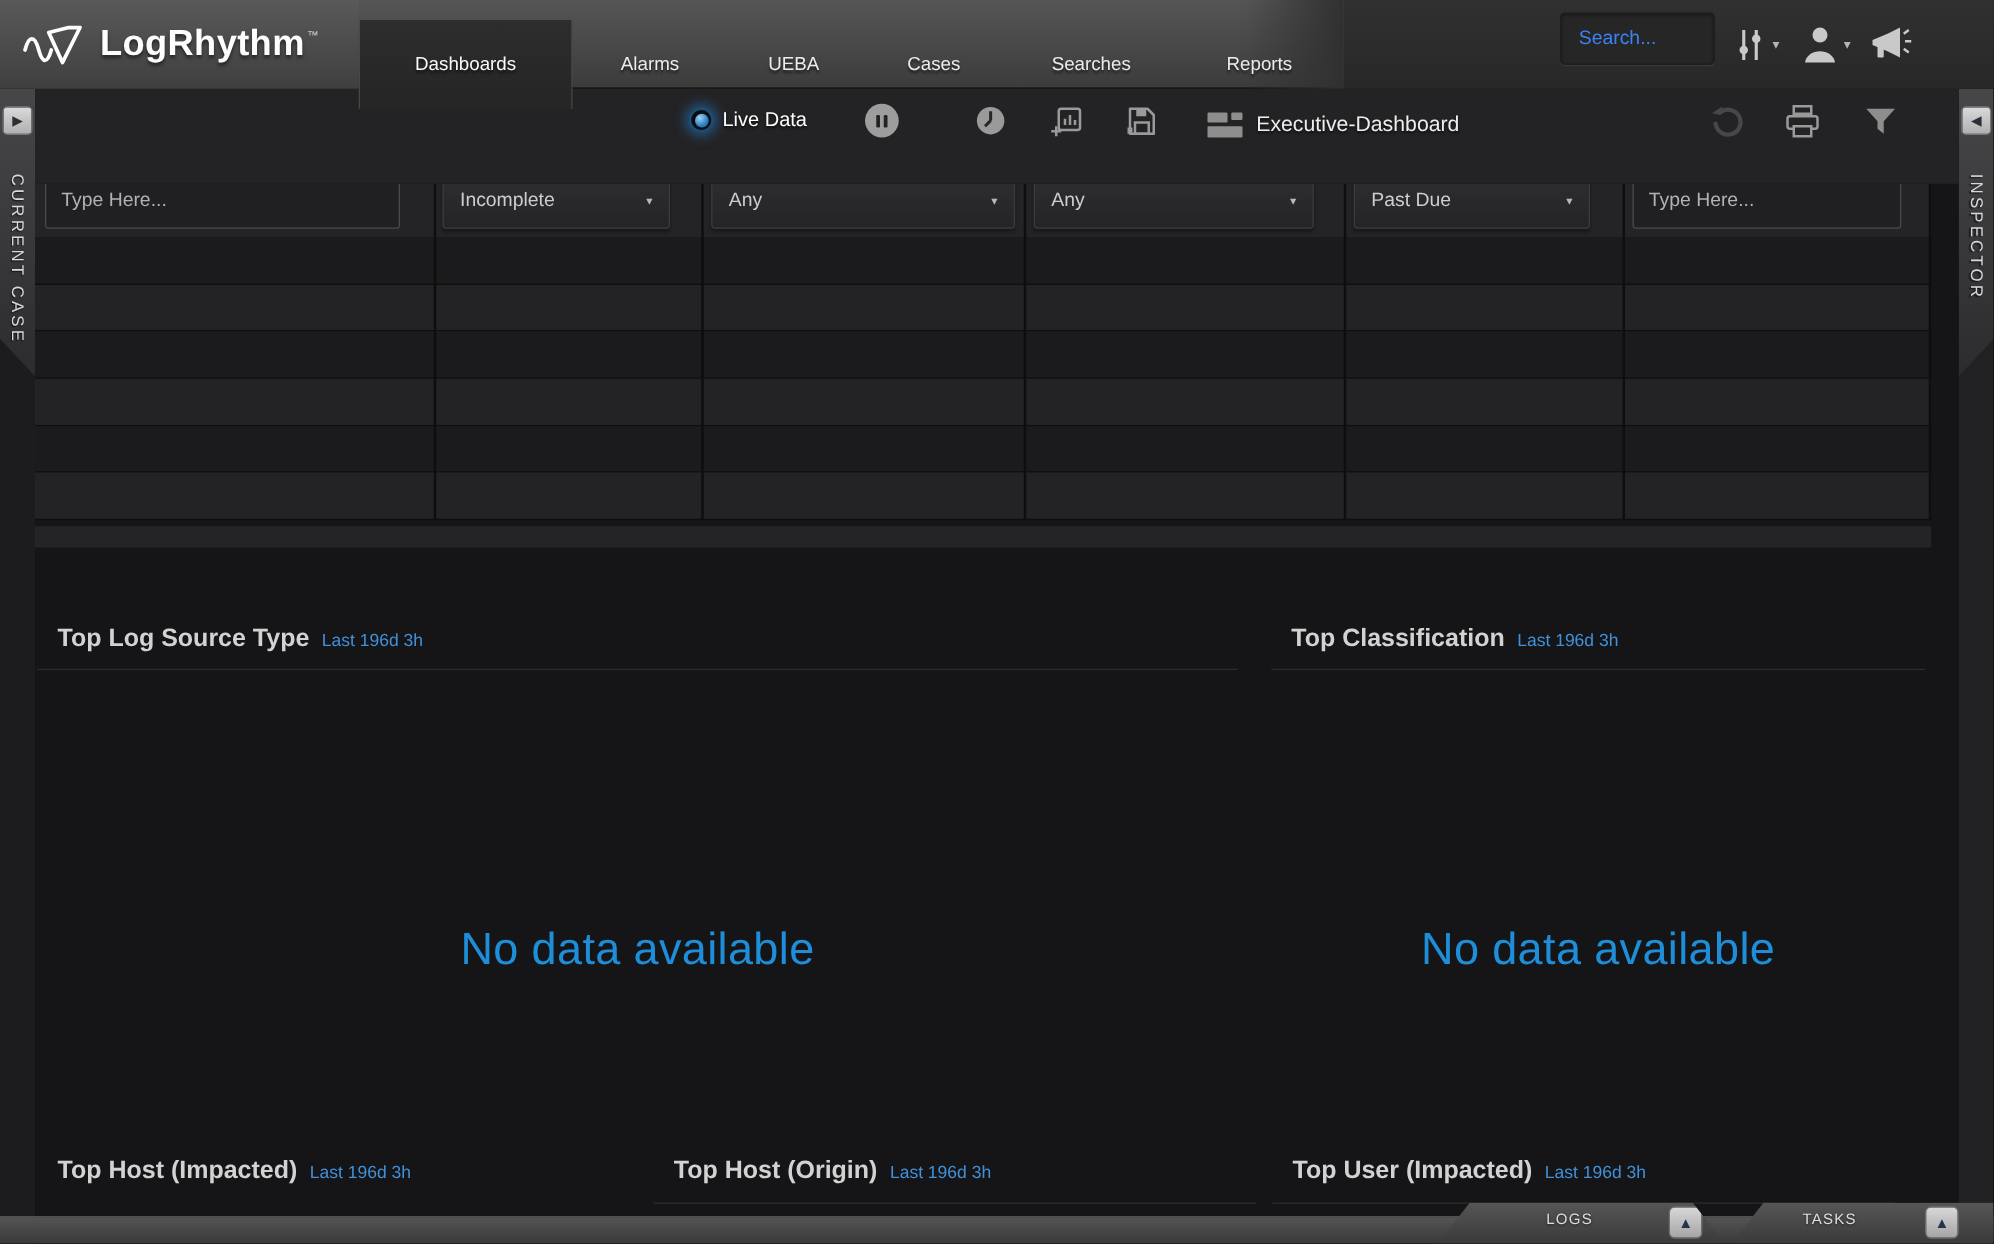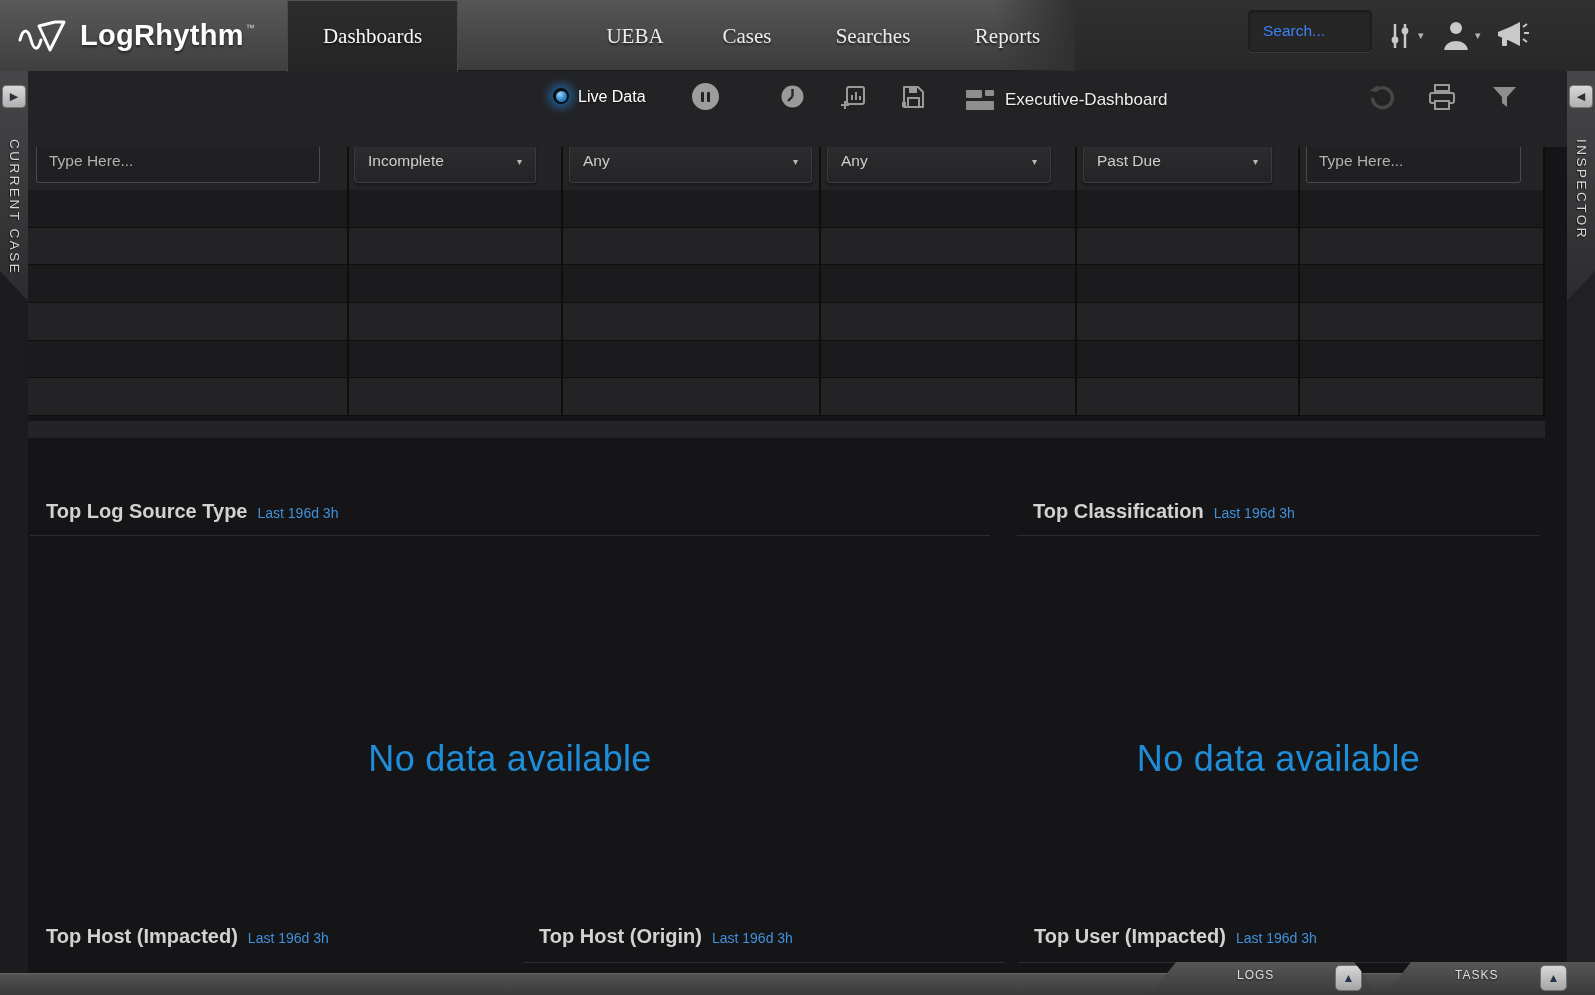--- a/index.html
+++ b/index.html
@@ -11,22 +11,22 @@
        background:linear-gradient(180deg,#555556,#3c3c3d);border-bottom:1px solid #1a1a1a;box-sizing:border-box;}
   .brand{position:absolute;left:0;top:0;width:287px;height:71px;display:flex;align-items:center;
          padding-left:18px;box-sizing:border-box;background:linear-gradient(180deg,#59595a,#3f3f40);}
   .brand-text{color:#fdfdfd;font-size:29px;font-weight:600;letter-spacing:.3px;margin-left:10px;
               text-shadow:0 2px 3px rgba(0,0,0,.5);}
   .tm{color:#d5d5d5;font-size:9px;margin-top:-16px;margin-left:2px;}
   .nav-dark{position:absolute;left:1075px;top:0;right:0;height:71px;
             background:linear-gradient(180deg,#303031,#282829);}
   .nav-dark::before{content:'';position:absolute;left:-80px;top:0;bottom:0;width:80px;
             background:linear-gradient(90deg,rgba(48,48,49,0),#303031);}
-  .tab{position:absolute;top:1px;height:71px;display:flex;align-items:center;justify-content:center;
-       color:#ececec;font-size:21px;text-shadow:0 2px 2px rgba(0,0,0,.55);cursor:pointer;font-family:Liberation Serif, serif;}
+  .tab{position:absolute;top:16px;height:71px;display:flex;align-items:center;justify-content:center;
+       color:#ececec;font-size:15px;text-shadow:0 2px 2px rgba(0,0,0,.55);cursor:pointer;}
   .tab.active{background:linear-gradient(180deg,#2d2d2e,#252526);
        border-left:1px solid rgba(255,255,255,.15);border-right:1px solid rgba(255,255,255,.15);
        color:#fafafa;box-sizing:border-box;}
   .searchbox{position:absolute;left:1248px;top:10px;width:124px;height:42px;background:#262627;
        border:1px solid #1d1d1e;border-radius:4px;color:#3b82f6;font-size:15.5px;line-height:40px;
        padding-left:14px;box-sizing:border-box;cursor:pointer;
        box-shadow:inset 0 1px 3px rgba(0,0,0,.45),0 1px 0 rgba(255,255,255,.07);}
   .nav-ico{position:absolute;top:0;height:71px;display:flex;align-items:center;cursor:pointer;}
   .caret{color:#b5b5b5;font-size:11px;}
 
@@ -109,20 +109,21 @@
       <span>
         <svg width="52" height="40" viewBox="0 0 52 40">
           <path d="M2 24 C5 12,10 12,13 24 C16 35,20 35,23 24" stroke="#fdfdfd" stroke-width="3" fill="none" stroke-linecap="round"></path>
           <path d="M21 10 L32 34 L46 6 L37 6 Z" stroke="#fdfdfd" stroke-width="3" fill="none" stroke-linejoin="round"></path>
         </svg>
       </span>
       <span class="brand-text">LogRhythm</span>
       <span class="tm">™</span>
     </div>
     <div class="tab active" style="left:287px;width:171px;">Dashboards</div>
+    <div class="tab" style="left:458px;width:124px;">Alarms</div>
     <div class="tab" style="left:582px;width:106px;">UEBA</div>
     <div class="tab" style="left:688px;width:118px;">Cases</div>
     <div class="tab" style="left:806px;width:134px;">Searches</div>
     <div class="tab" style="left:940px;width:135px;">Reports</div>
 
     <div class="searchbox">Search...</div>
 
     <span class="nav-ico" style="left:1388px;">
       <svg width="26" height="30" viewBox="0 0 26 30">
         <line x1="7" y1="3" x2="7" y2="27" stroke="#c9c9c9" stroke-width="2.5"></line>
@@ -336,19 +337,19 @@
   </aside>
 
   <footer class="bbar"></footer>
   <div class="btab logs">
     <span class="btab-label" style="left:87px;">LOGS</span>
     <span class="up-btn" style="left:185px;">
       <span>▲</span>
     </span>
   </div>
   <div class="btab tasks">
-    <span class="btab-label" style="left:70px;">TASKS</span>
+    <span class="btab-label" style="left:57px;">TASKS</span>
     <span class="up-btn" style="left:155px;">
       <span>▲</span>
     </span>
   </div>
 
 </div>
 
 </body></html>

